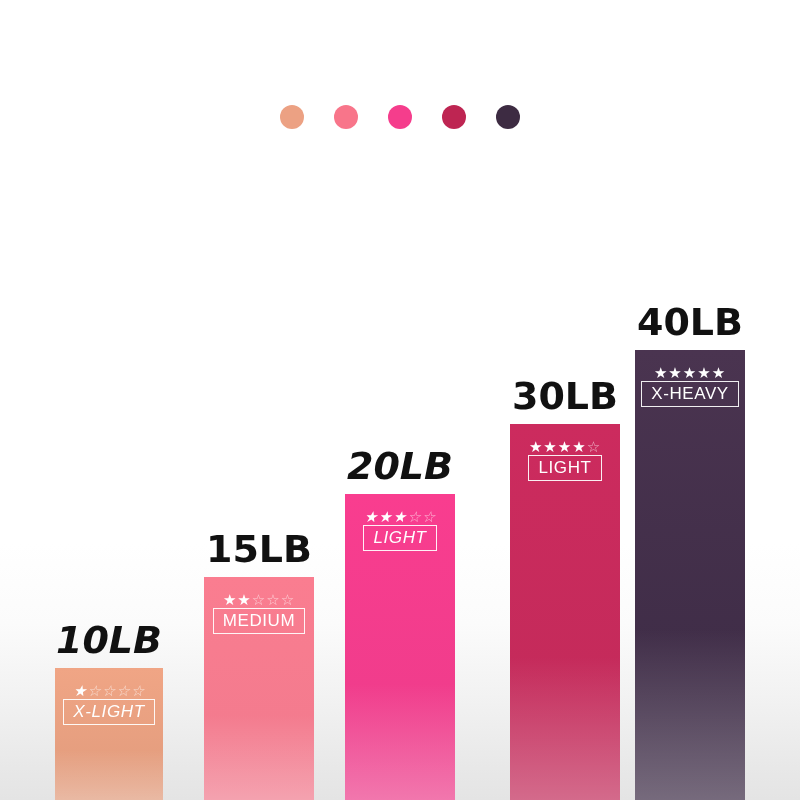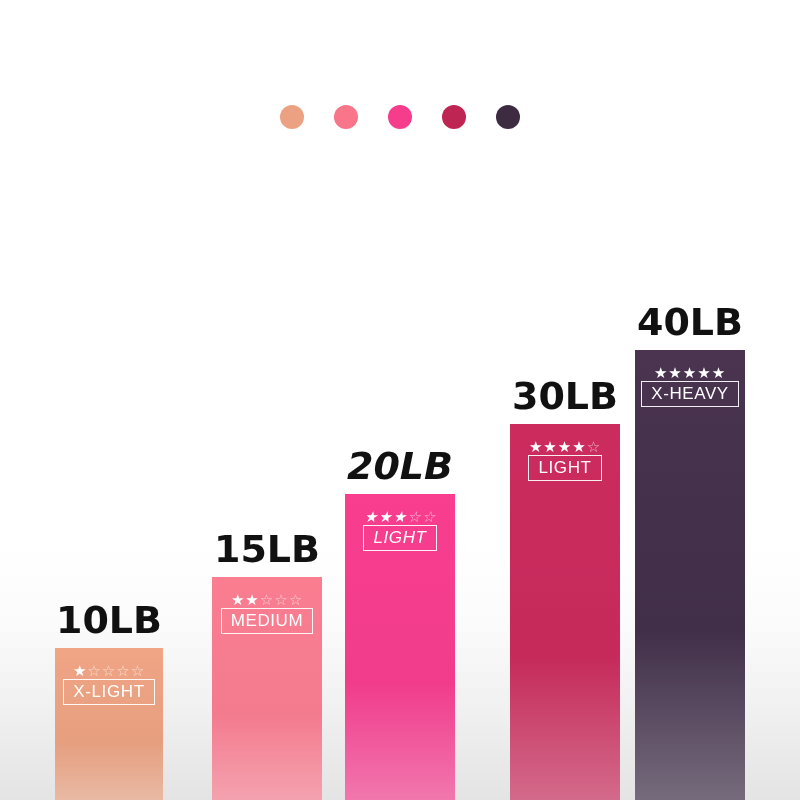--- a/index.html
+++ b/index.html
@@ -139,28 +139,28 @@
   <div class="dot-row" id="dot-row">
       <div class="dot" style="background: rgb(236, 161, 131);"></div>
       <div class="dot" style="background: rgb(248, 117, 138);"></div>
       <div class="dot" style="background: rgb(245, 61, 140);"></div>
       <div class="dot" style="background: rgb(190, 37, 82);"></div>
       <div class="dot" style="background: rgb(61, 43, 66);"></div>
     </div>
 
 
   <div class="chart" id="chart">
-      <div class="bar-col" style="left: 55px; width: 108px; height: 152px;">
+      <div class="bar-col" style="left: 55px; width: 108px; height: 132px; font-style: italic;">
         <div class="bar-label">10LB</div>
         <div class="bar" style="background: linear-gradient(rgb(240, 165, 133) 0%, rgb(224, 155, 124) 100%);">
           <div class="bar-badge"><div class="stars"><span>★</span><span class="star-empty">☆☆☆☆</span></div><div class="tier-box">X-LIGHT</div></div>
           <div class="bar-fade"></div>
         </div>
       </div>
-      <div class="bar-col" style="left: 212px; width: 110px; height: 223px;">
+      <div class="bar-col" style="left: 204px; width: 110px; height: 223px;">
         <div class="bar-label">15LB</div>
         <div class="bar" style="background: linear-gradient(rgb(250, 125, 144) 0%, rgb(240, 122, 141) 100%);">
           <div class="bar-badge"><div class="stars"><span>★★</span><span class="star-empty">☆☆☆</span></div><div class="tier-box">MEDIUM</div></div>
           <div class="bar-fade"></div>
         </div>
       </div>
       <div class="bar-col" style="left: 345px; width: 110px; height: 306px; font-style: italic;">
         <div class="bar-label">20LB</div>
         <div class="bar" style="background: linear-gradient(rgb(249, 61, 143) 0%, rgb(236, 60, 138) 100%);">
           <div class="bar-badge"><div class="stars"><span>★★★</span><span class="star-empty">☆☆</span></div><div class="tier-box">LIGHT</div></div>

